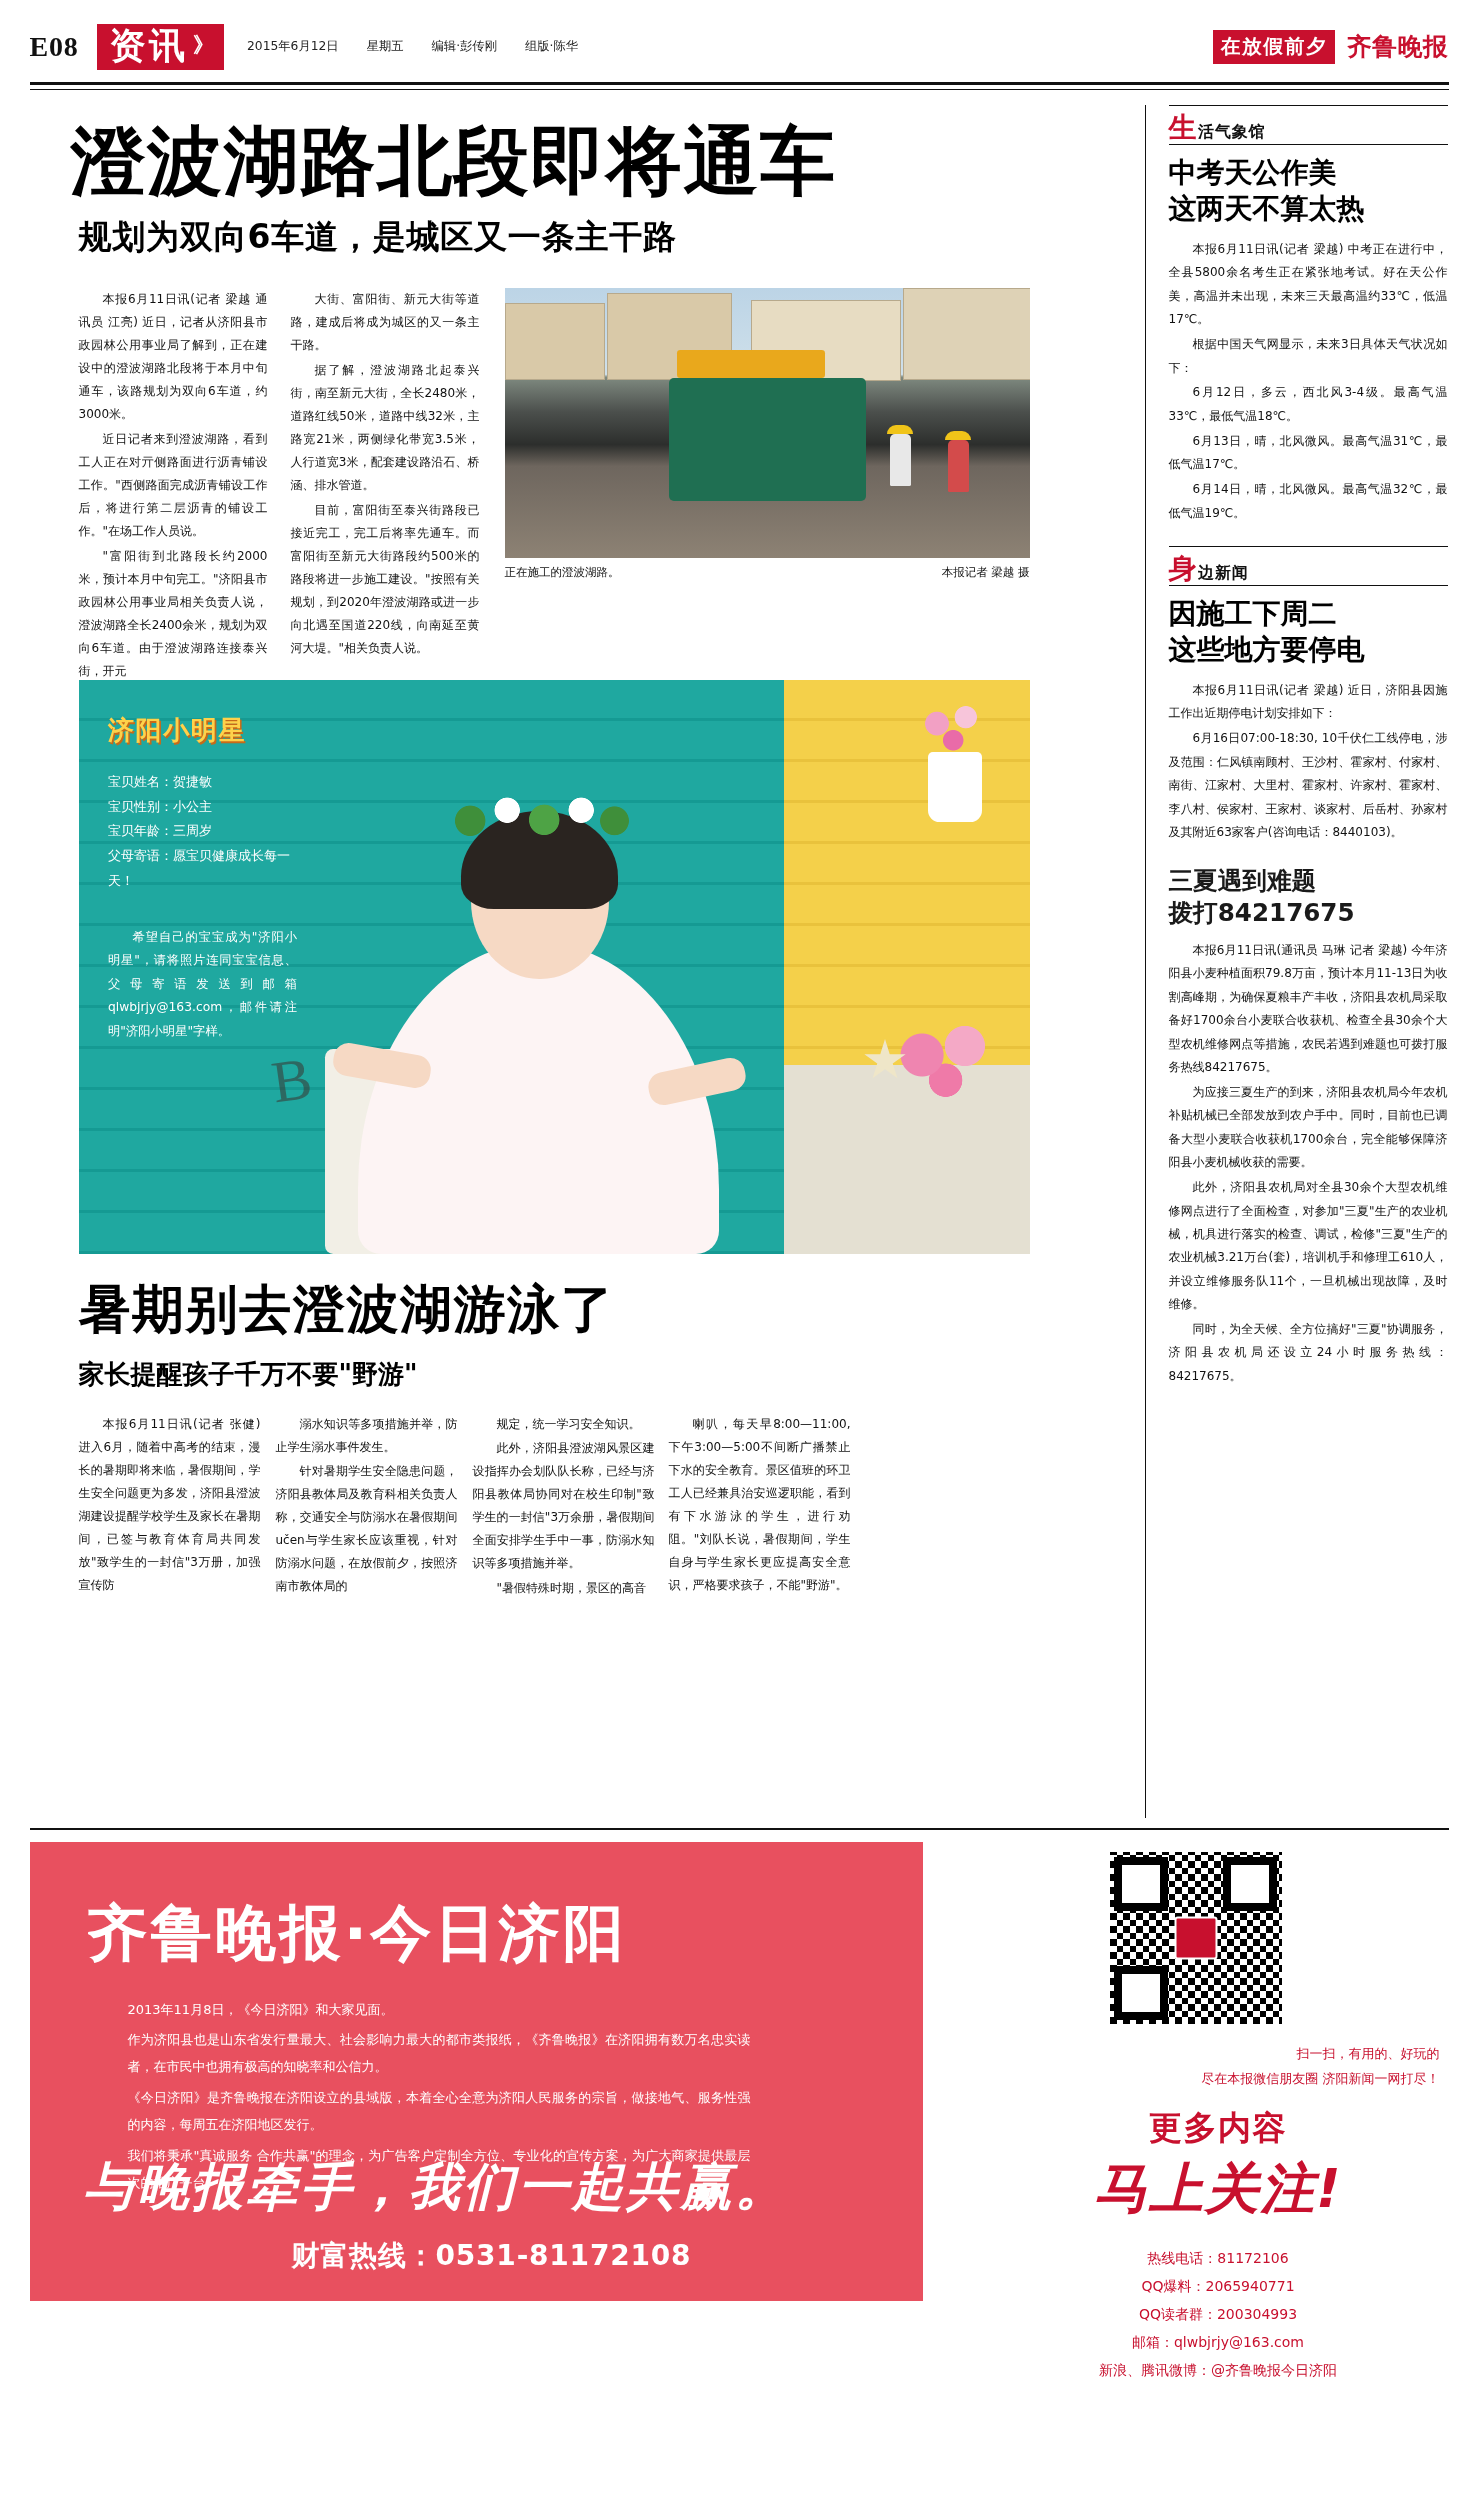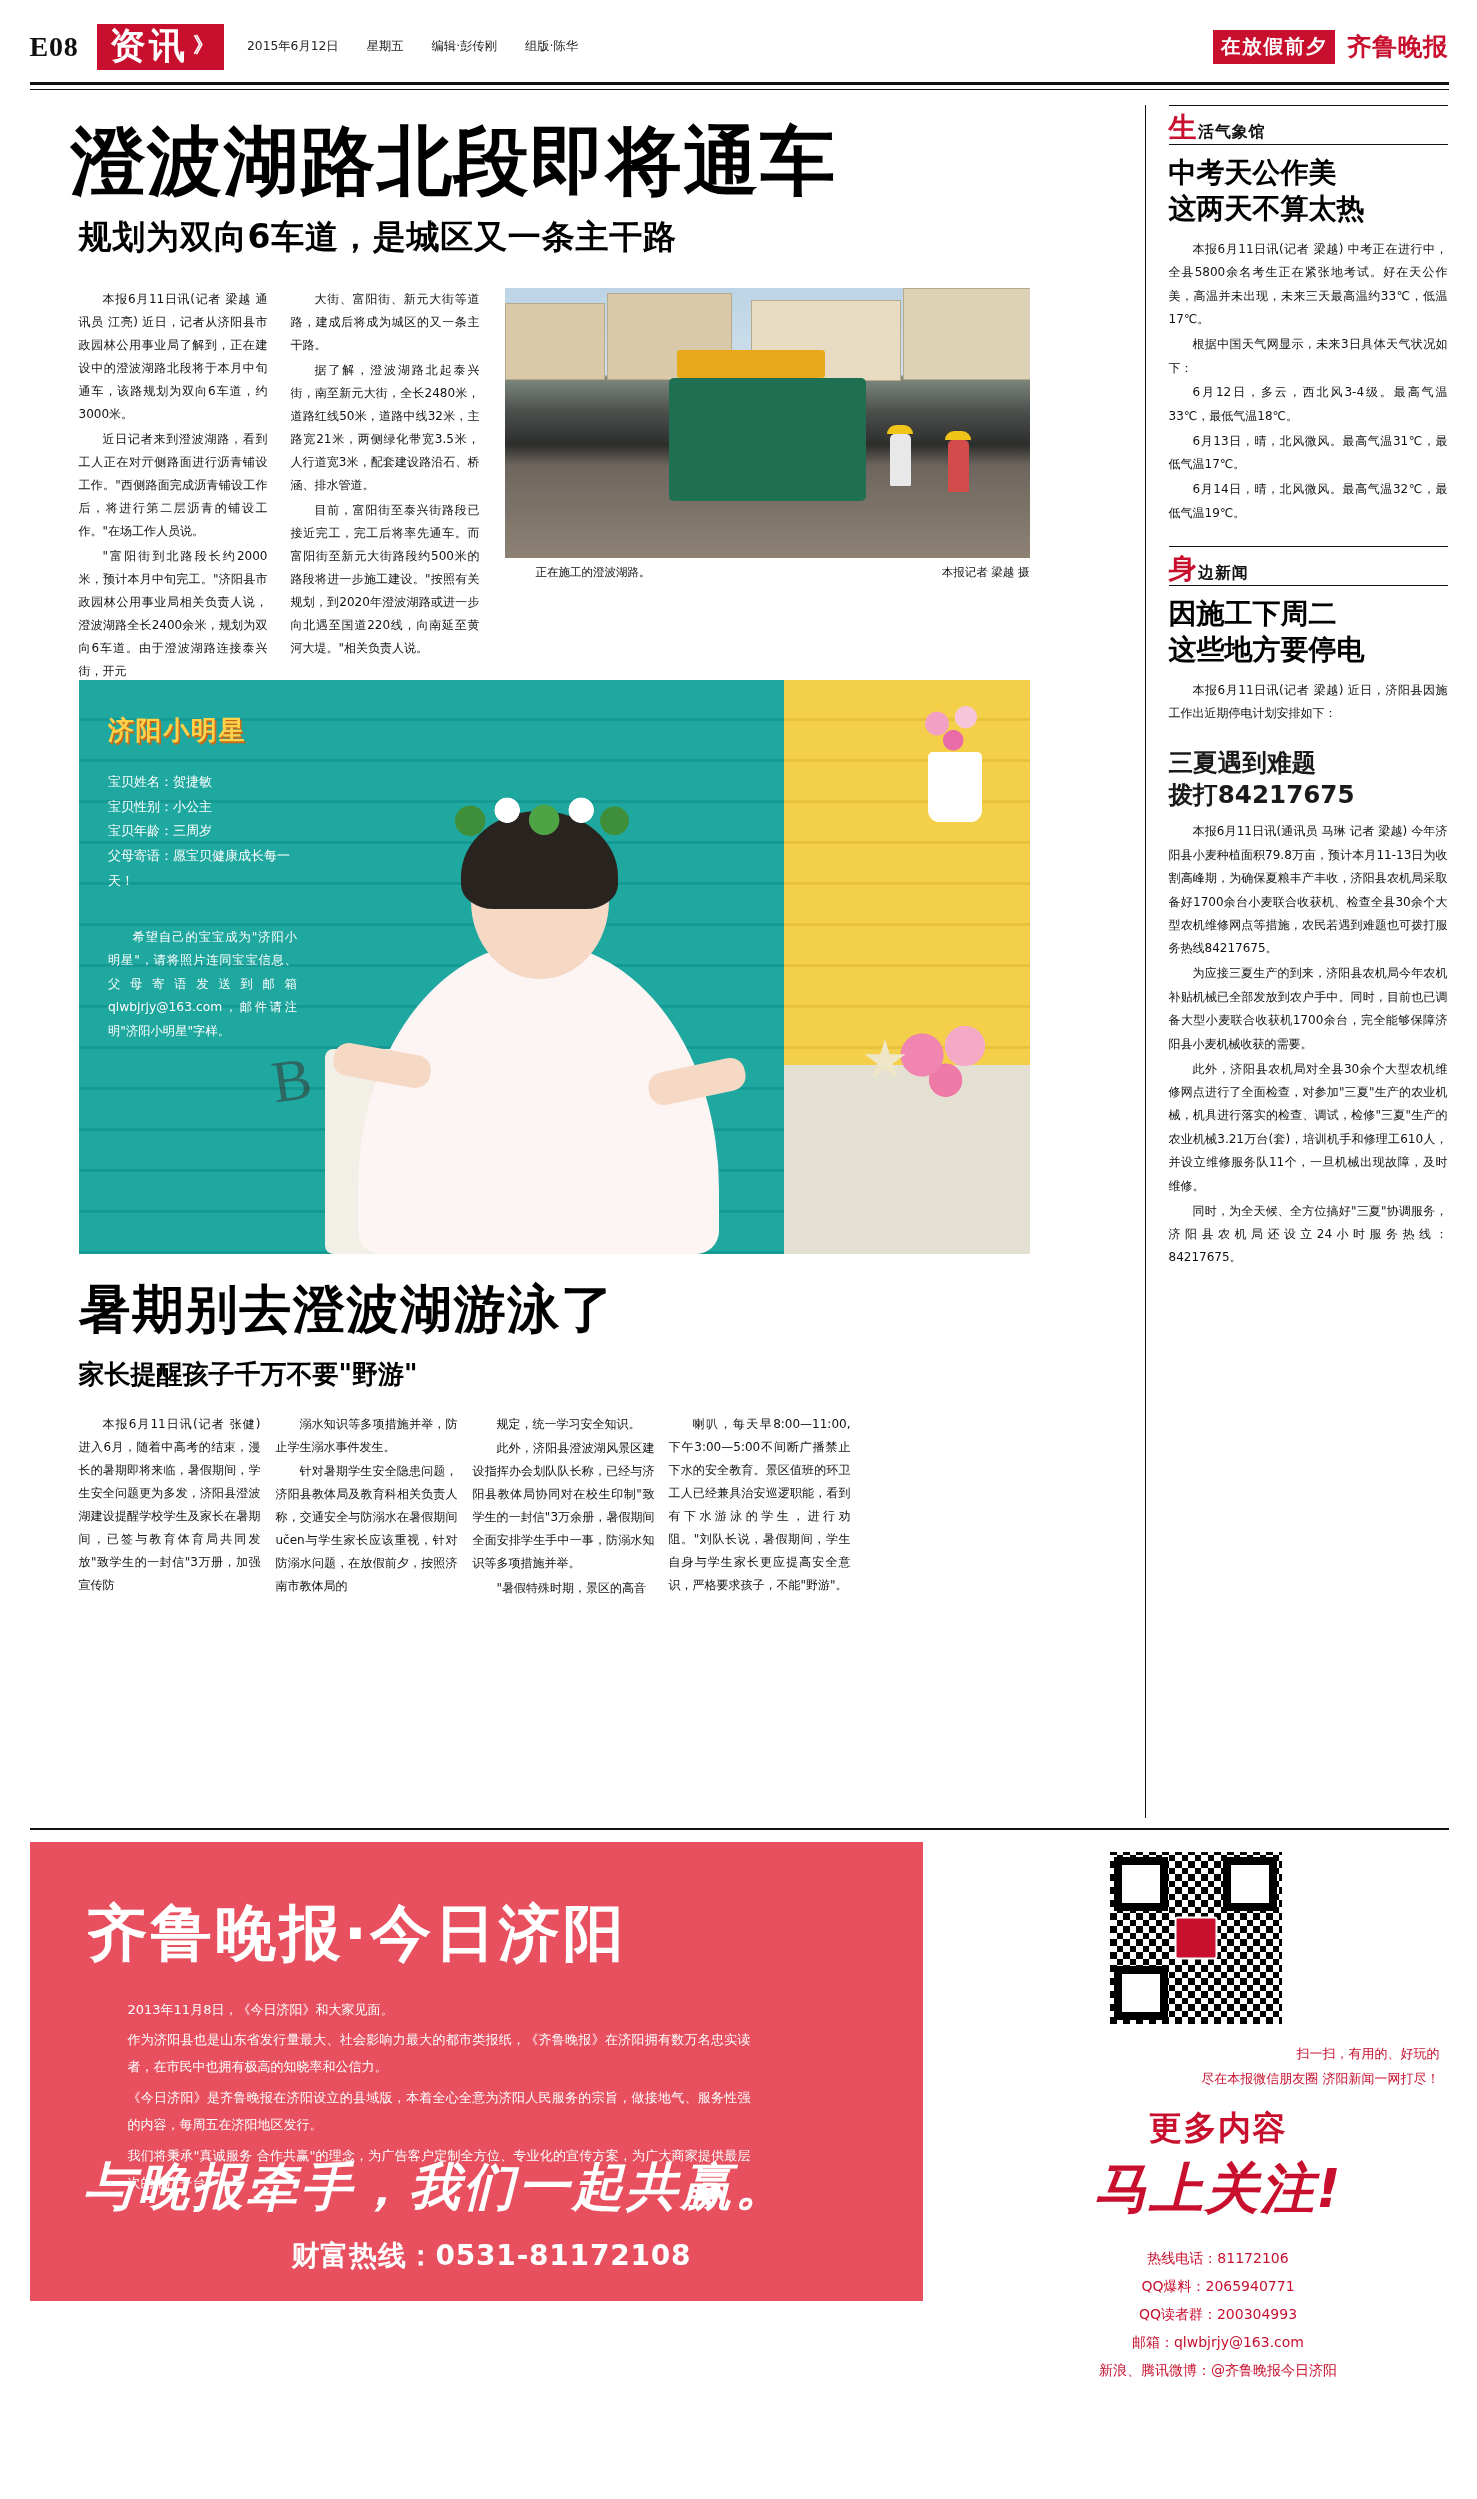--- a/index.html
+++ b/index.html
@@ -183,21 +183,20 @@
     position: relative;
     overflow: hidden;
     background: linear-gradient(180deg,#bcd4e6 0%,#cfe0ea 32%,#7f8a80 33%,#4b4f4c 46%,#2c2e2c 58%,#6e665e 66%,#8d8274 100%);
   }
   .photo-cap {
     display: flex;
     justify-content: space-between;
     font-size: 11.5px;
     margin-top: 6.6px;
     color: #111;
-    margin-left: 31px;
   }
 
   
   .bld {
     position: absolute;
     background: #d9c9a8;
     border: 0.8px solid #b7a98c;
   }
   .paver {
     position: absolute;
@@ -734,20 +733,21 @@
             <span class="big">身</span>
             <span class="rest">边新闻</span>
           </div>
         </div>
         <div class="side-title">
           <div>因施工下周二</div>
           <div>这些地方要停电</div>
         </div>
         <div class="side-body">
           <p>本报6月11日讯(记者 梁越) 近日，济阳县因施工作出近期停电计划安排如下：</p>
+          <p>6月16日07:00-18:30, 10千伏仁工线停电，涉及范围：仁风镇南顾村、王沙村、霍家村、付家村、南街、江家村、大里村、霍家村、许家村、霍家村、李八村、侯家村、王家村、谈家村、后岳村、孙家村及其附近63家客户(咨询电话：8440103)。</p>
         </div>
       </div>
 
       <div class="side-block">
         <div class="side-title-sm">
           <div>三夏遇到难题</div>
           <div>拨打84217675</div>
         </div>
         <div class="side-body">
           <p>本报6月11日讯(通讯员 马琳 记者 梁越) 今年济阳县小麦种植面积79.8万亩，预计本月11-13日为收割高峰期，为确保夏粮丰产丰收，济阳县农机局采取备好1700余台小麦联合收获机、检查全县30余个大型农机维修网点等措施，农民若遇到难题也可拨打服务热线84217675。</p>

